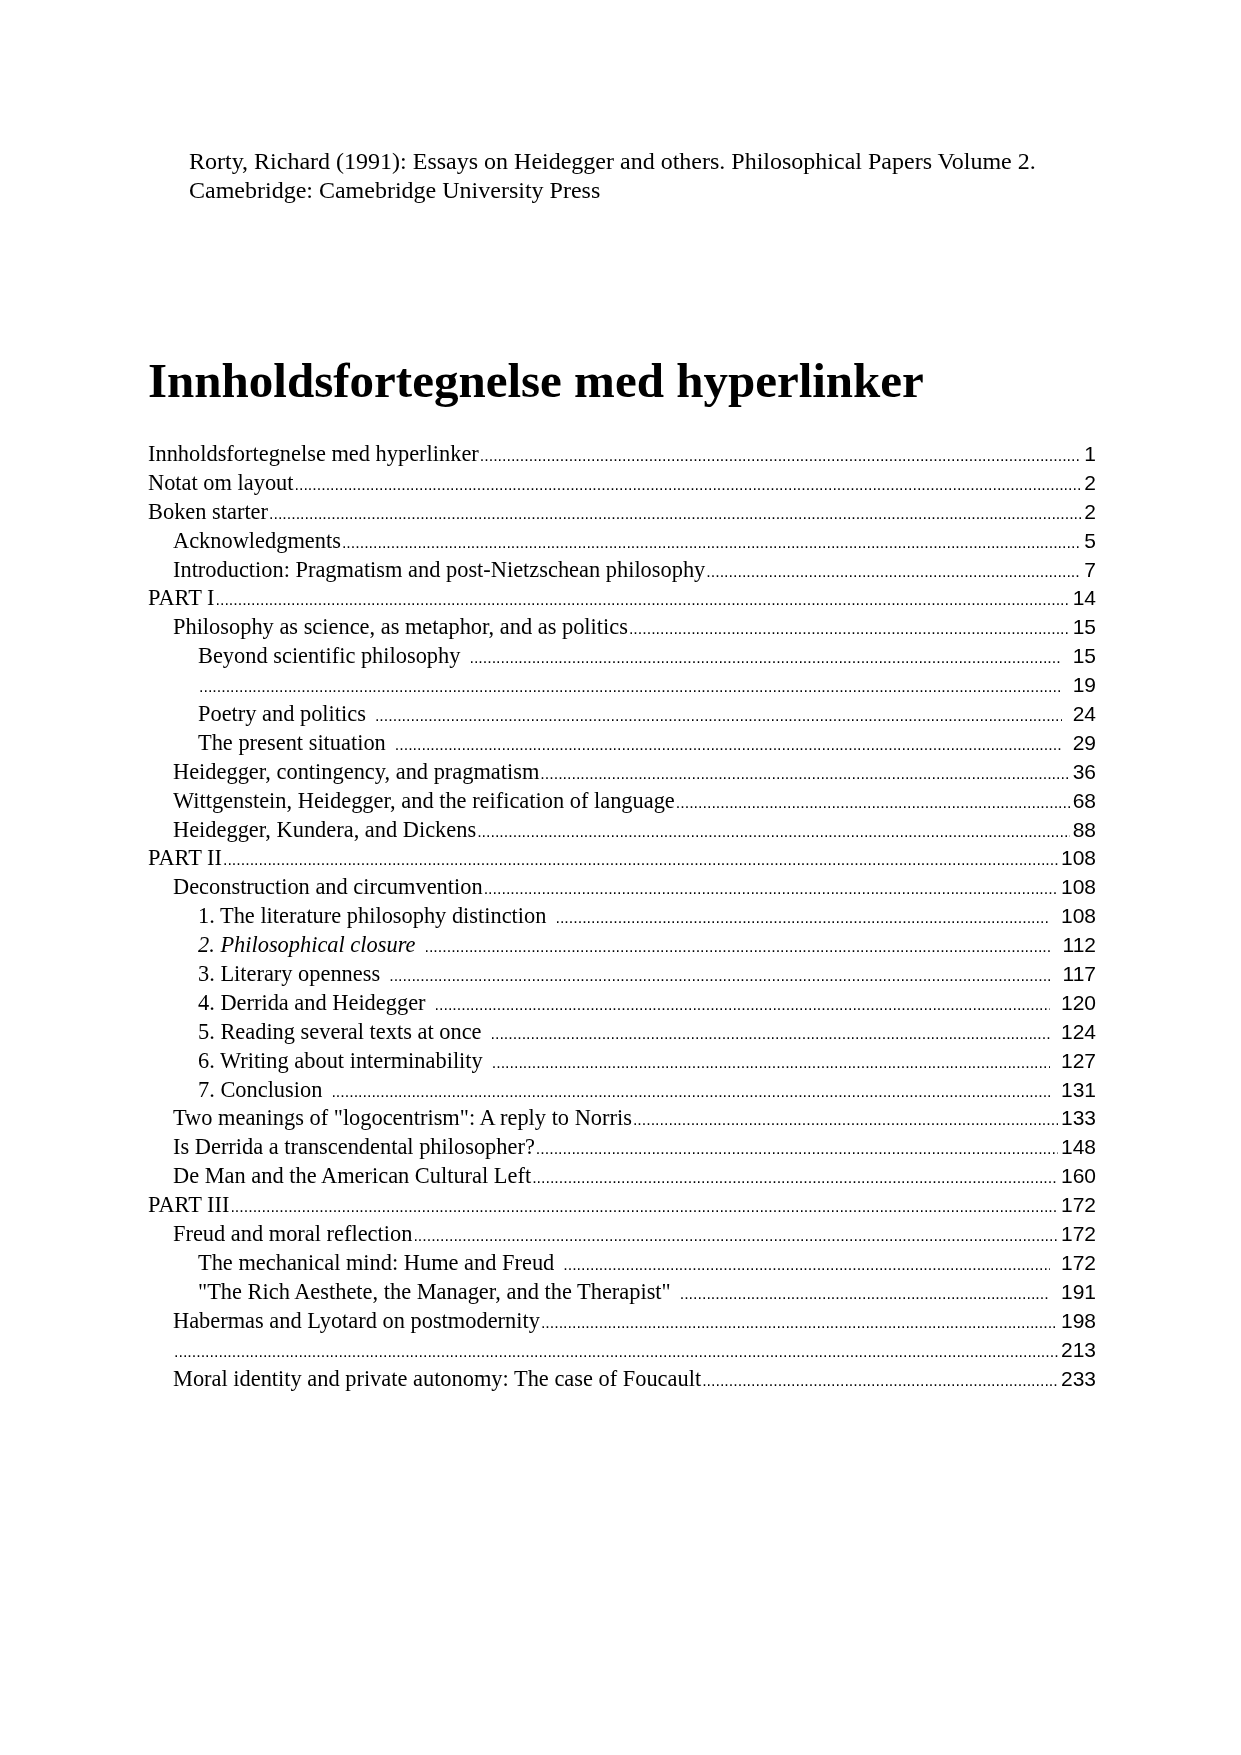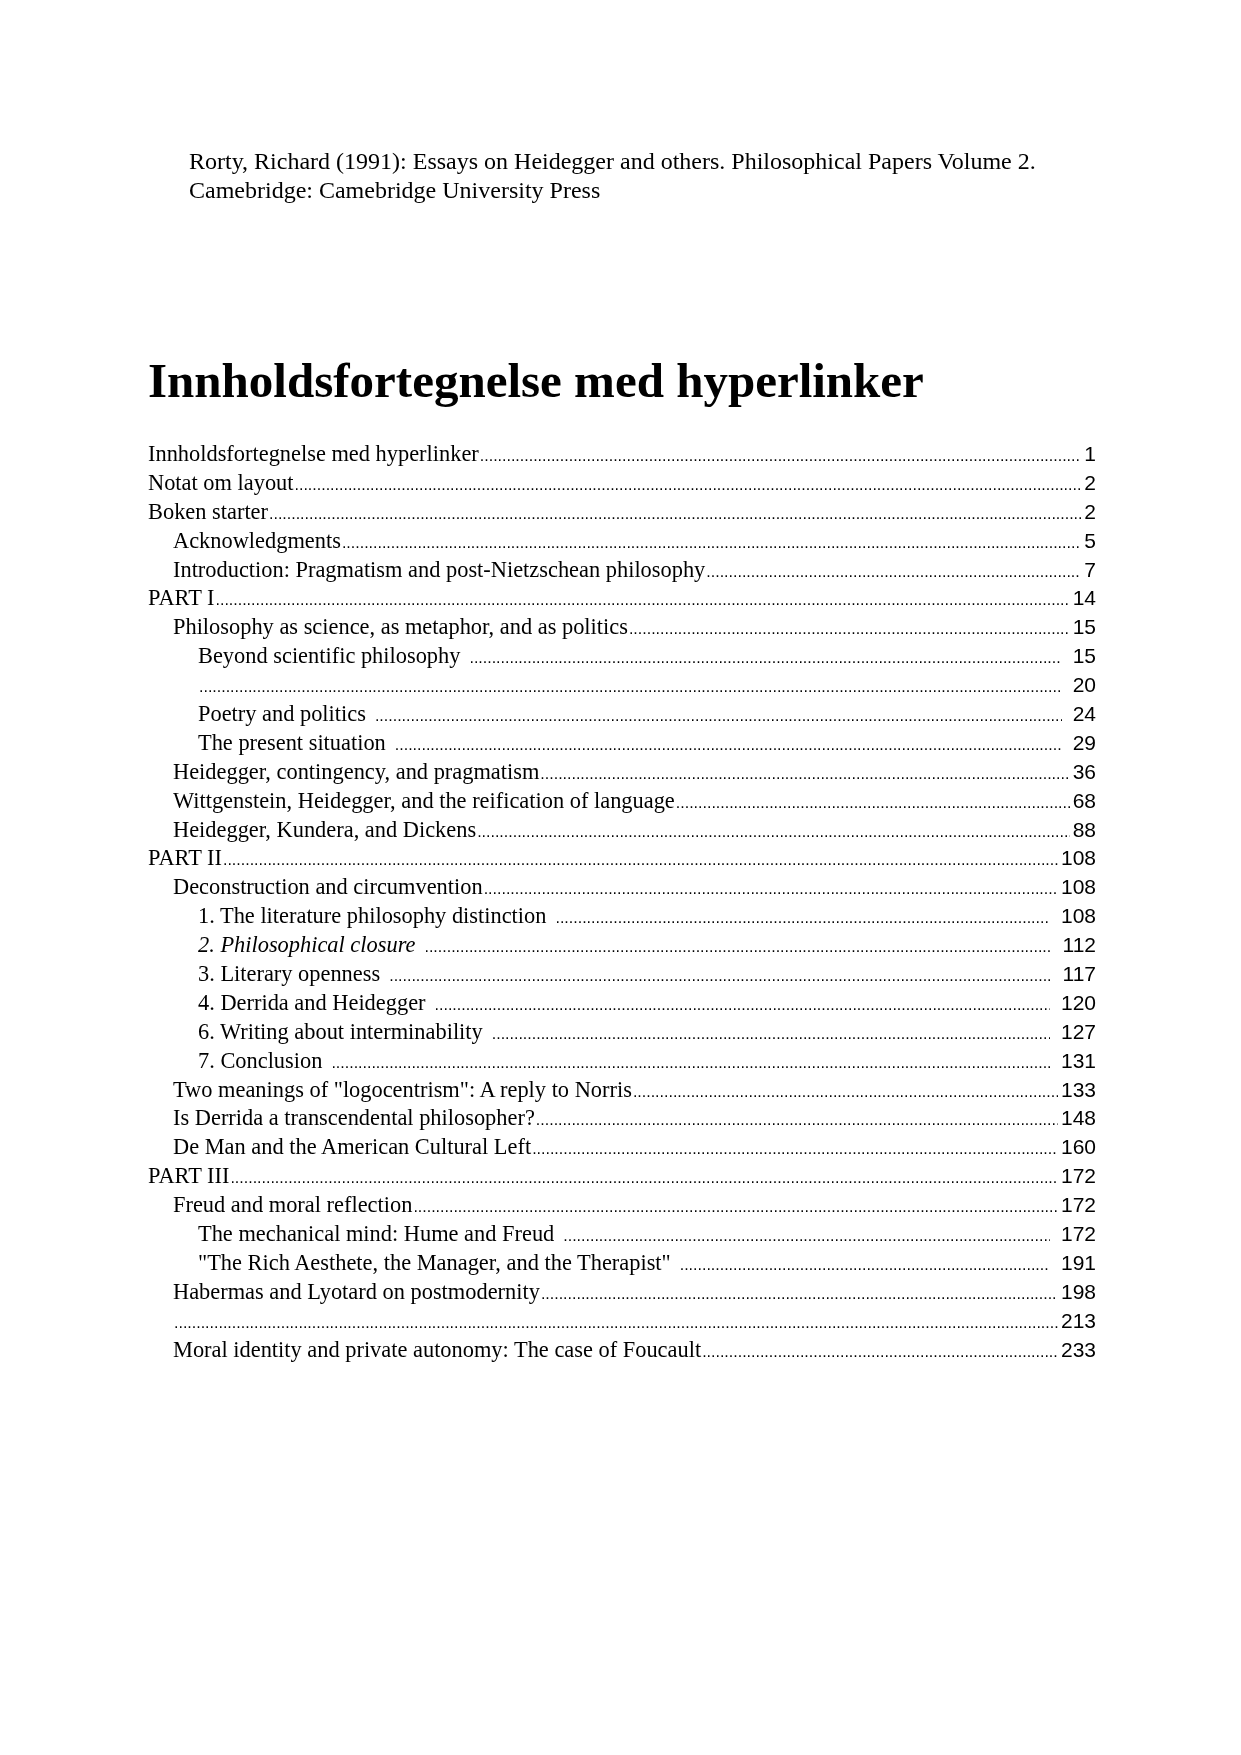--- a/index.html
+++ b/index.html
@@ -120,21 +120,21 @@
       <span class="leader"></span>
       <span class="page">15</span>
     </div>
     <div class="toc-row lvl3">
       <span class="title">Beyond scientific philosophy</span>
       <span class="leader"></span>
       <span class="page">15</span>
     </div>
     <div class="toc-row lvl3">
       <span class="leader"></span>
-      <span class="page">20</span>
+      <span class="page">19</span>
     </div>
     <div class="toc-row lvl3">
       <span class="title">Poetry and politics</span>
       <span class="leader"></span>
       <span class="page">24</span>
     </div>
     <div class="toc-row lvl3">
       <span class="title">The present situation</span>
       <span class="leader"></span>
       <span class="page">29</span>
@@ -178,20 +178,25 @@
       <span class="title">3. Literary openness</span>
       <span class="leader"></span>
       <span class="page">117</span>
     </div>
     <div class="toc-row lvl3">
       <span class="title">4. Derrida and Heidegger</span>
       <span class="leader"></span>
       <span class="page">120</span>
     </div>
     <div class="toc-row lvl3">
+      <span class="title">5. Reading several texts at once</span>
+      <span class="leader"></span>
+      <span class="page">124</span>
+    </div>
+    <div class="toc-row lvl3">
       <span class="title">6. Writing about interminability</span>
       <span class="leader"></span>
       <span class="page">127</span>
     </div>
     <div class="toc-row lvl3">
       <span class="title">7. Conclusion</span>
       <span class="leader"></span>
       <span class="page">131</span>
     </div>
     <div class="toc-row lvl2">

